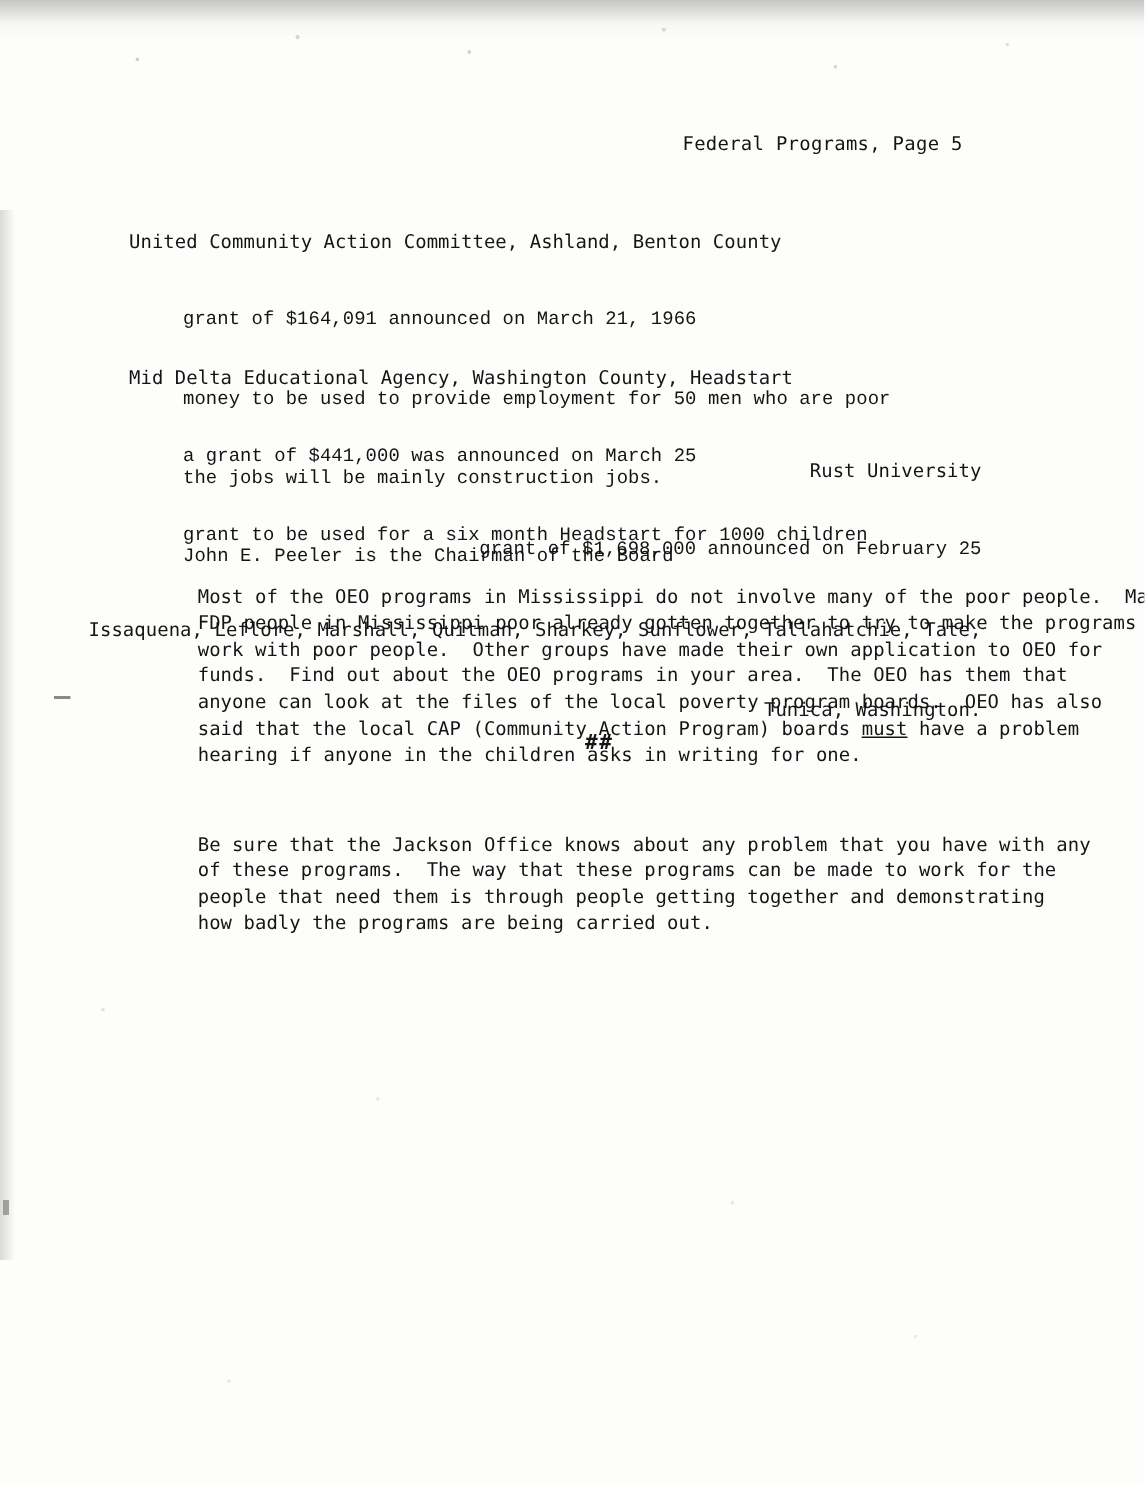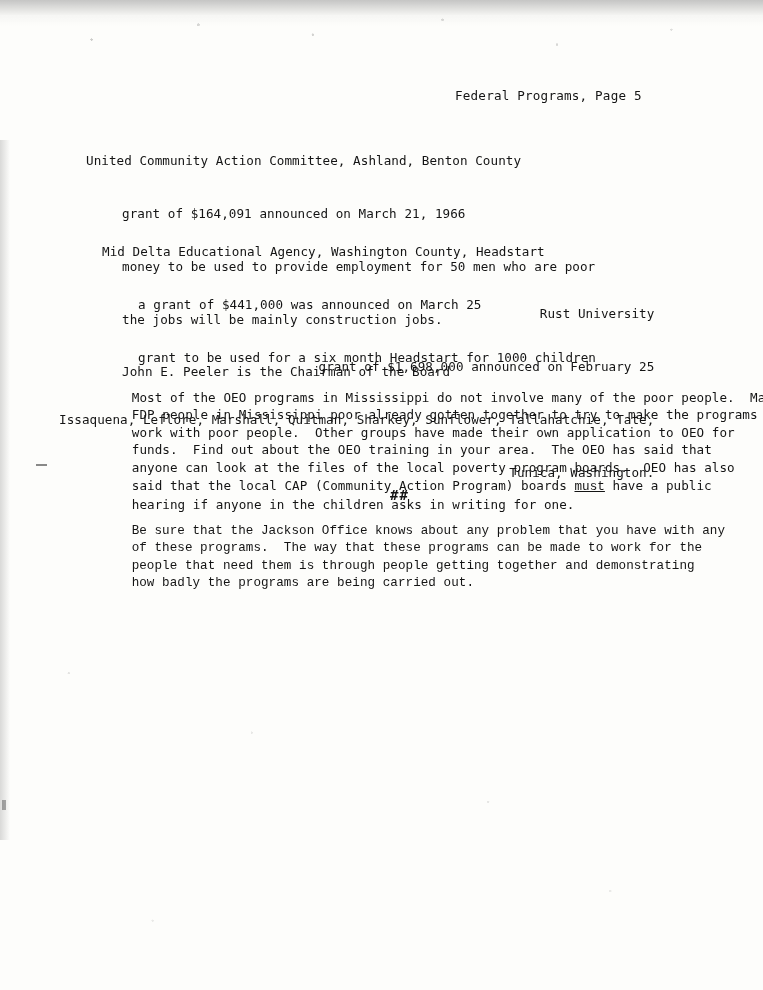--- a/index.html
+++ b/index.html
@@ -71,20 +71,21 @@
     position: absolute;
     left: 86px;
     font-size: 12.6px;
     line-height: 17.6px;
     letter-spacing: 0.05px;
     white-space: pre;
   }
   .block .ind {
     display: block;
     padding-left: 36px;
+    font-family: Liberation Mono, monospace;
   }
   .block .ind2 {
     display: block;
     padding-left: 28px;
   }
   .block .flush {
     display: block;
   }
   .hang {
     display: block;
@@ -103,21 +104,21 @@
 
   .divider {
     position: absolute;
     left: 390px;
     top: 487px;
     font-size: 14px;
     font-weight: bold;
     letter-spacing: 1px;
   }
 
-  u { text-decoration: underline; font-family: Liberation Mono, monospace; }
+  u { text-decoration: underline; }
   .dash-left {
     position: absolute;
     left: 36px;
     top: 464px;
     width: 11px;
     height: 1.5px;
     background: rgba(60,60,60,0.6);
   }
   .tick-left {
     position: absolute;
@@ -144,46 +145,46 @@
     <div class="hdr">Federal Programs, Page 5</div>
 
     <div class="block" style="top:117px;">
       <span class="flush">United Community Action Committee, Ashland, Benton County</span>
       <span class="ind">grant of $164,091 announced on March 21, 1966</span>
       <span class="ind">money to be used to provide employment for 50 men who are poor</span>
       <span class="ind">the jobs will be mainly construction jobs.</span>
       <span class="ind">John E. Peeler is the Chairman of the Board</span>
     </div>
 
-    <div class="block" style="top:208px;margin-left:16px;">
+    <div class="block" style="top:208px;">
       <span class="flush">Mid Delta Educational Agency, Washington County, Headstart</span>
       <span class="ind">a grant of $441,000 was announced on March 25</span>
       <span class="ind">grant to be used for a six month Headstart for 1000 children</span>
     </div>
 
     <div class="block" style="top:270px;text-align:right;">
       <span class="flush">Rust University</span>
       <span class="ind">grant of $1,698,000 announced on February 25</span>
       <span class="hang">Issaquena, Leflore, Marshall, Quitman, Sharkey, Sunflower, Tallahatchie, Tate,</span>
       <span class="hang">Tunica, Washington.</span>
     </div>
 
     <div class="para" style="top:371px;">
       <span class="flush">Most of the OEO programs in Mississippi do not involve many of the poor people.  Many</span>
       <span class="flush">FDP people in Mississippi poor already gotten together to try to make the programs</span>
       <span class="flush">work with poor people.  Other groups have made their own application to OEO for</span>
-      <span class="flush">funds.  Find out about the OEO training in your area.  The OEO has said that</span>
+      <span class="flush">funds.  Find out about the OEO programs in your area.  The OEO has them that</span>
       <span class="flush">anyone can look at the files of the local poverty program boards.  OEO has also</span>
-      <span class="flush"><span>said that the local CAP (Community Action Program) boards </span><u>must</u><span> have a public</span></span>
+      <span class="flush"><span>said that the local CAP (Community Action Program) boards </span><u>must</u><span> have a problem</span></span>
       <span class="flush">hearing if anyone in the children asks in writing for one.</span>
     </div>
 
     <div class="divider">##</div>
 
-    <div class="para" style="top:505px;font-family:Liberation Mono, monospace;">
+    <div class="para" style="top:536px;">
       <span class="flush">Be sure that the Jackson Office knows about any problem that you have with any</span>
       <span class="flush">of these programs.  The way that these programs can be made to work for the</span>
       <span class="flush">people that need them is through people getting together and demonstrating</span>
       <span class="flush">how badly the programs are being carried out.</span>
     </div>
 
 
   </div>
 </div>
 

